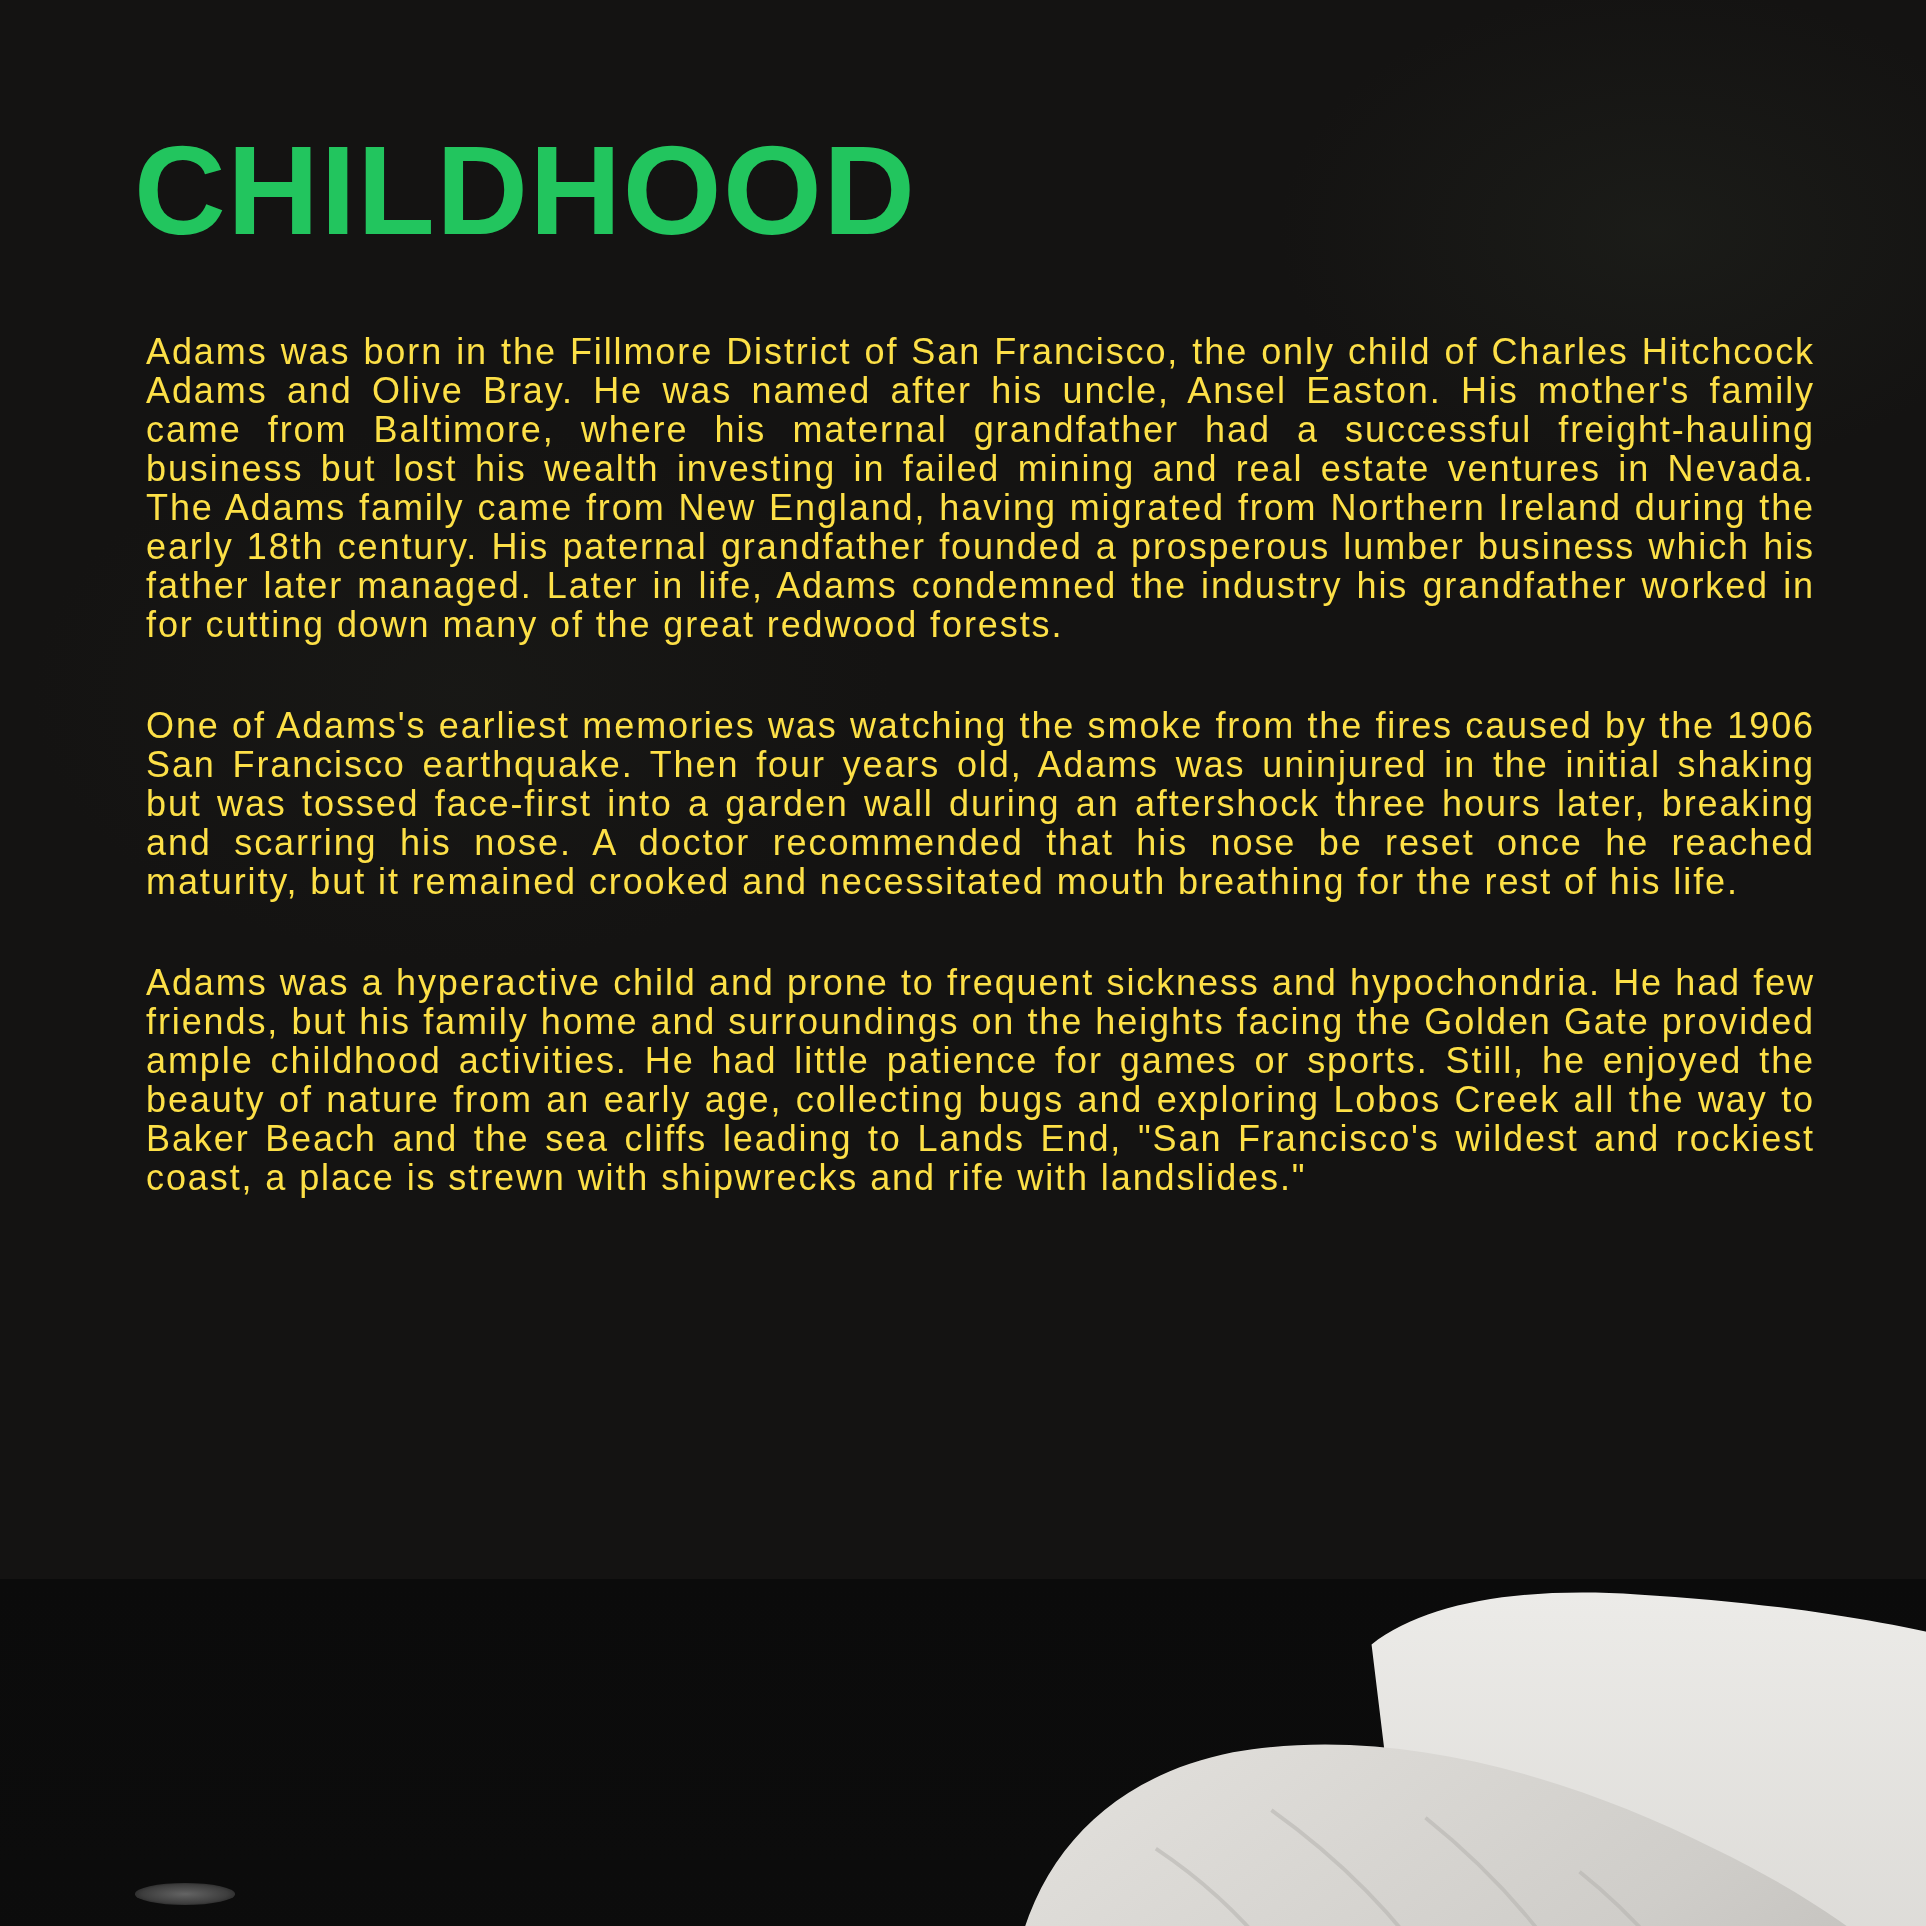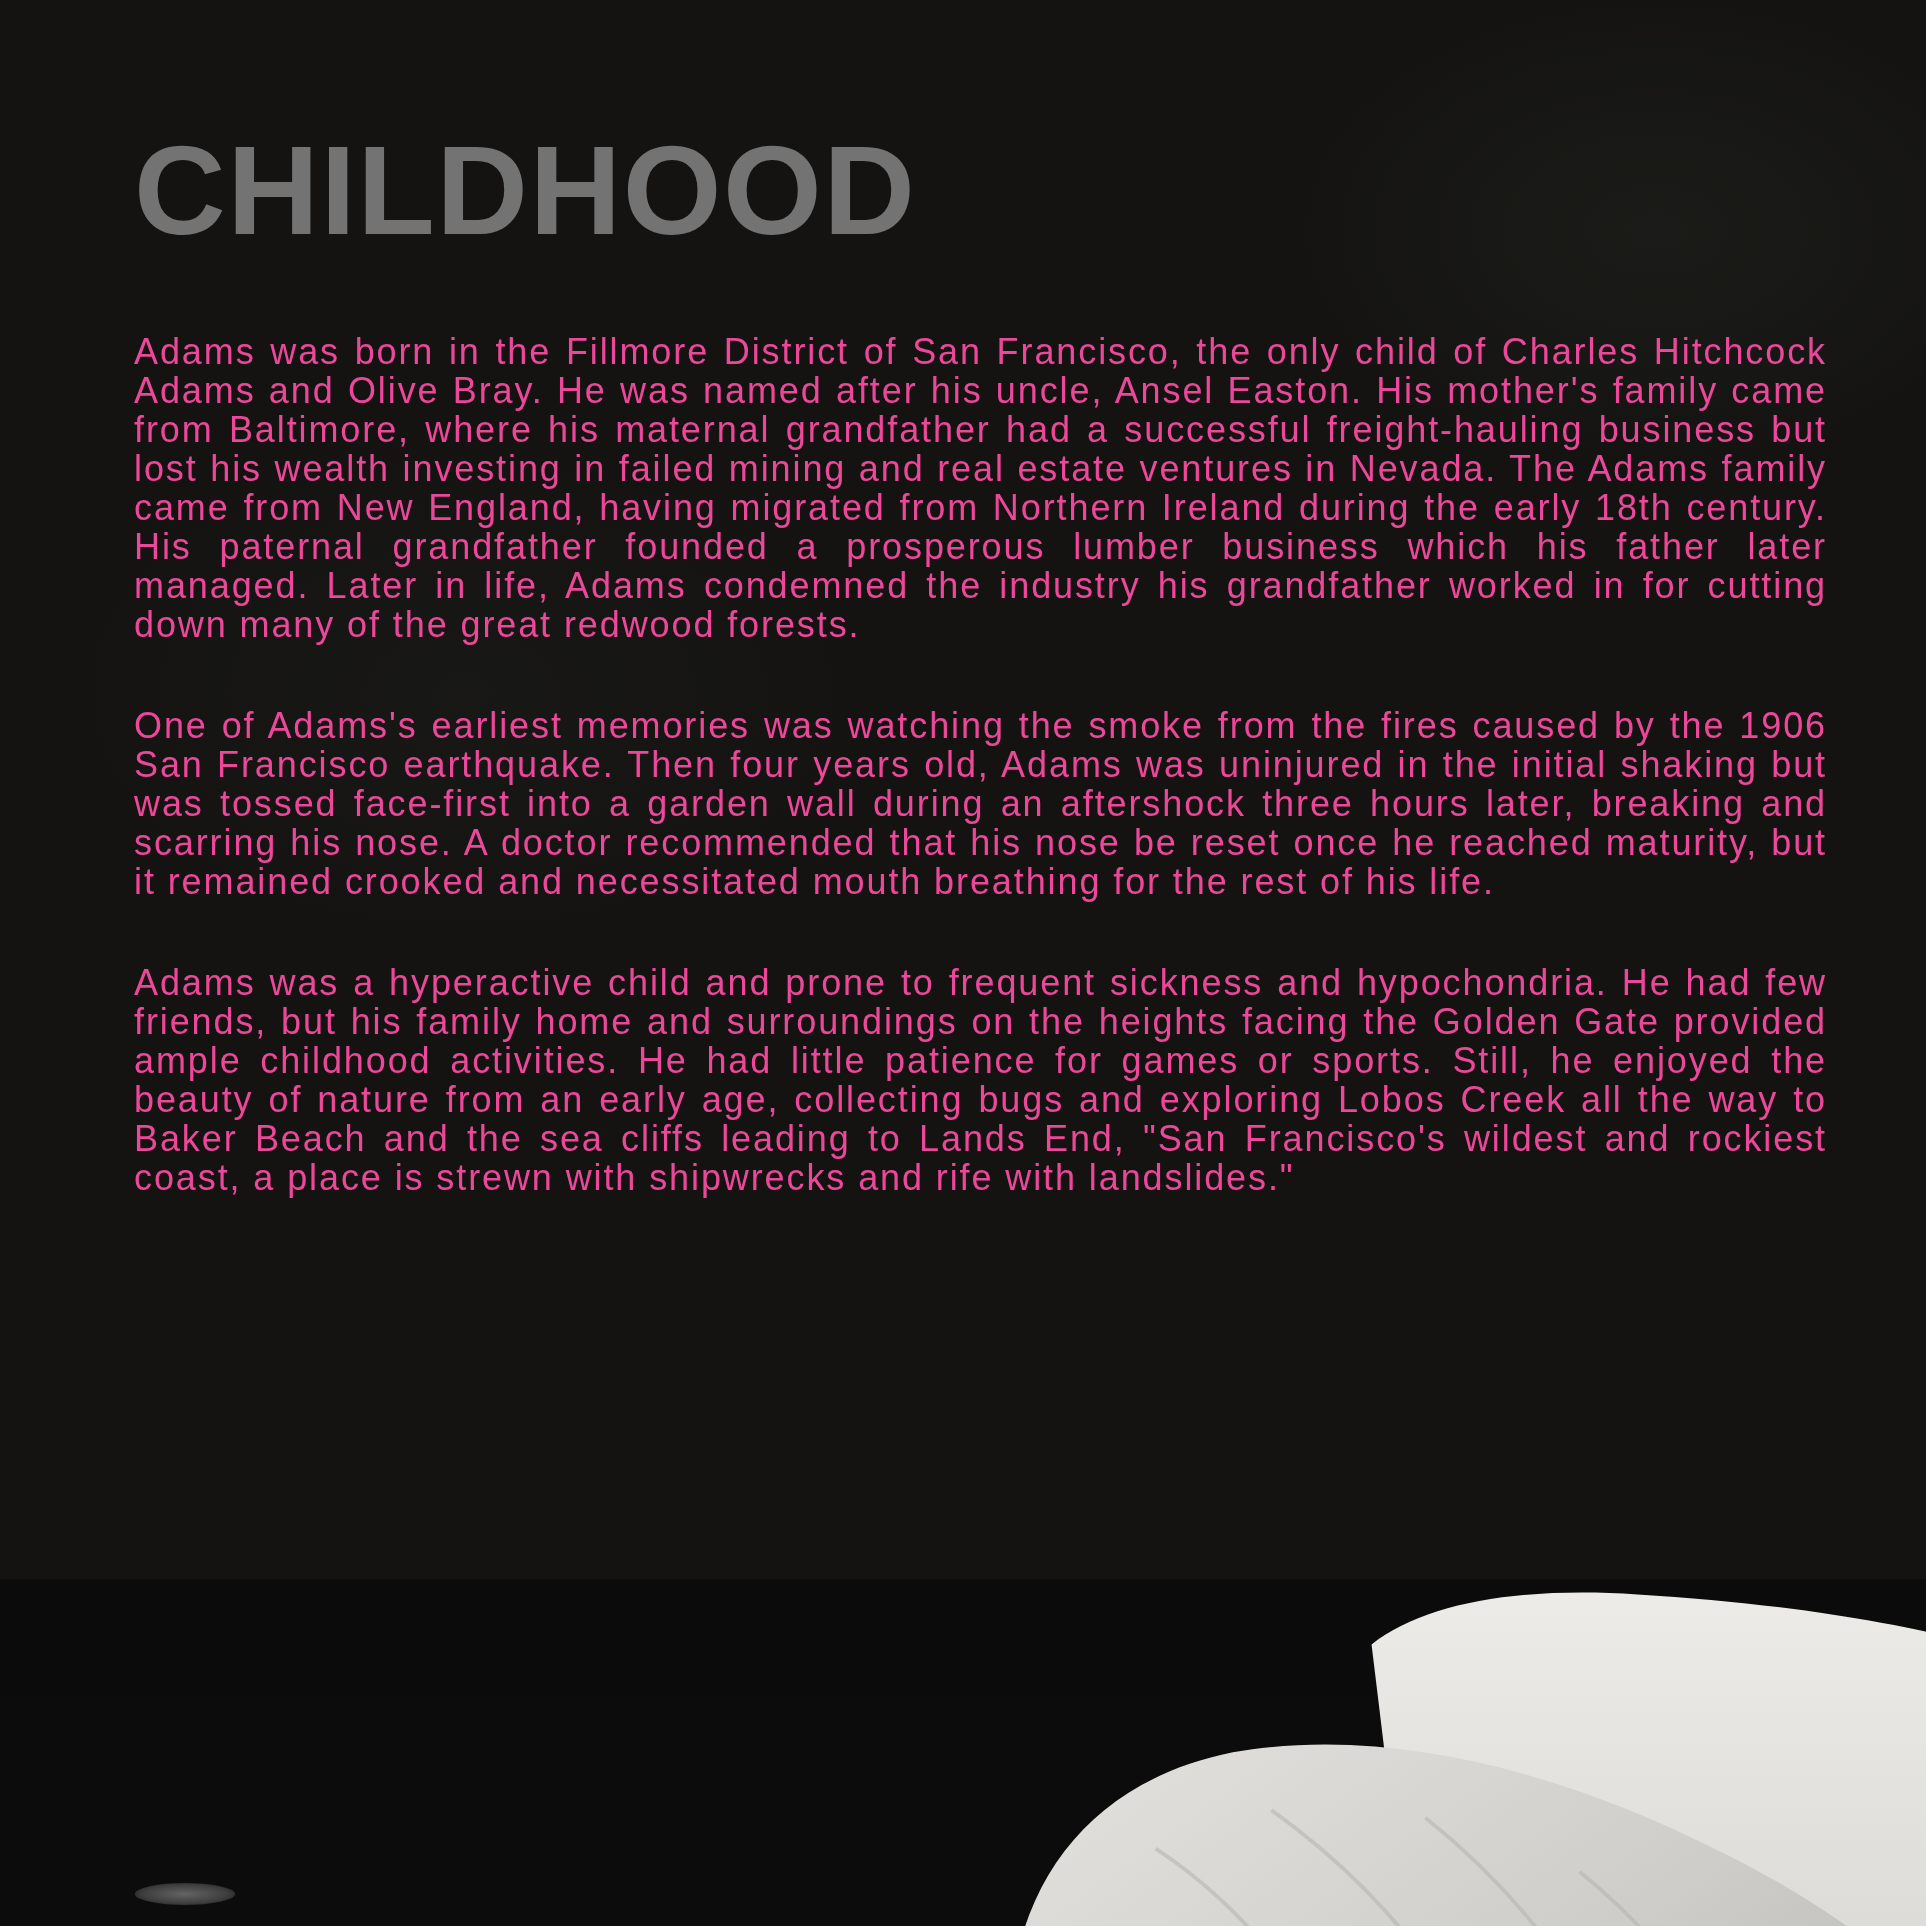--- a/index.html
+++ b/index.html
@@ -28,26 +28,26 @@
     top: 127px;
     width: 1693px;
   }
   .title {
     margin: 0;
     font-family: "Liberation Sans", "DejaVu Sans", sans-serif;
     font-weight: 700;
     font-size: 127px;
     line-height: 127px;
     letter-spacing: 1.5px;
-    color: #737373;
+    color: #22c55e;
     height: 139px;
   }
   .para {
-    margin: 0;
-    color: #ec4899;
+    margin: 12px;
+    color: #fde047;
     font-family: "Liberation Sans", "DejaVu Sans", sans-serif;
     font-size: 36px;
     line-height: 39px;
     letter-spacing: 1.9px;
     text-align: justify;
     text-align-last: left;
   }
   .p1 { margin-top: 66px; }
   .p2 { margin-top: 62px; }
   .p3 { margin-top: 62px; }

